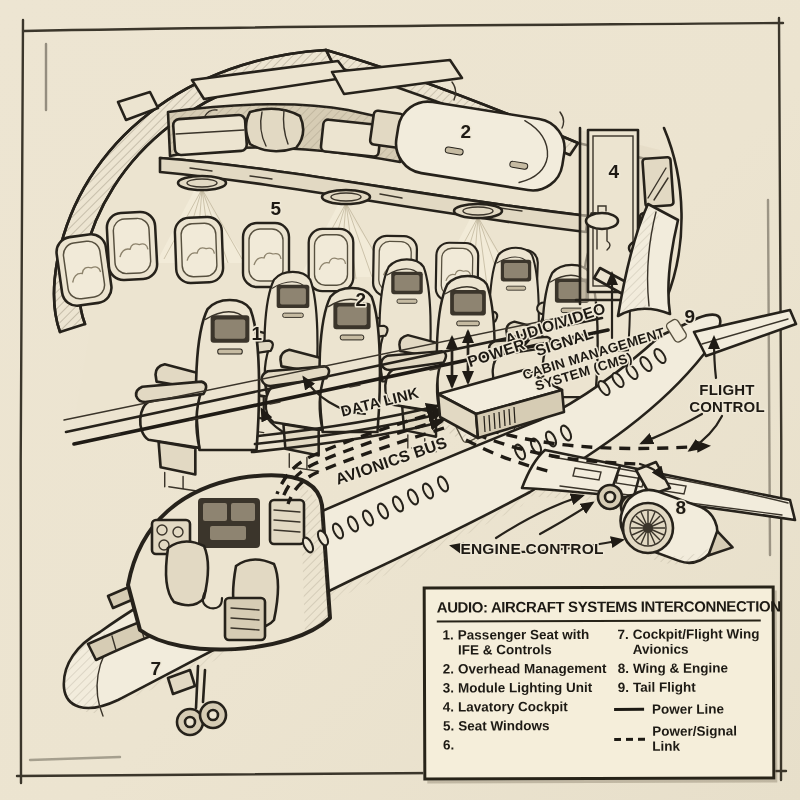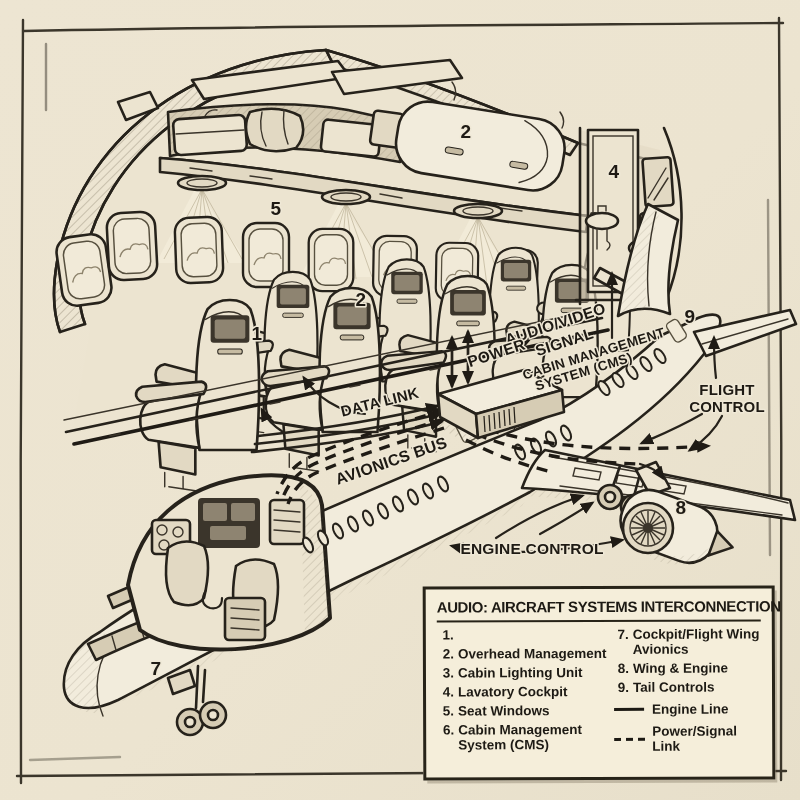--- a/index.html
+++ b/index.html
@@ -407,58 +407,58 @@
     <text class="lbl num" x="690" y="323">9</text>
   </g>
 </svg>
 
 <div id="legend">
   <div class="title"><span>AUDIO:</span><span style="font-weight:bold"> AIRCRAFT SYSTEMS INTERCONNECTION</span></div>
   <div class="cols">
     <div class="c1">
       <div class="litem">
             <span class="n">1.</span>
+            <span>Passenger Seat with IFE &amp; Controls</span>
           </div>
       <div class="litem">
             <span class="n">2.</span>
             <span>Overhead Management</span>
           </div>
       <div class="litem">
             <span class="n">3.</span>
-            <span>Cabin Lighting Unit</span>
+            <span>Module Lighting Unit</span>
           </div>
       <div class="litem">
             <span class="n">4.</span>
             <span>Lavatory Cockpit</span>
           </div>
       <div class="litem">
             <span class="n">5.</span>
             <span>Seat Windows</span>
           </div>
       <div class="litem">
             <span class="n">6.</span>
-            <span>Cabin Management System (CMS)</span>
           </div>
     </div>
     <div class="c2">
       <div class="litem">
             <span class="n">7.</span>
             <span>Cockpit/Flight Wing Avionics</span>
           </div>
       <div class="litem">
             <span class="n">8.</span>
             <span>Wing &amp; Engine</span>
           </div>
       <div class="litem">
             <span class="n">9.</span>
-            <span>Tail Controls</span>
+            <span>Tail Flight</span>
           </div>
       <div class="lnitem">
             <span class="sym-solid"></span>
-            <span>Engine Line</span>
+            <span>Power Line</span>
           </div>
       <div class="lnitem">
             <span class="sym-dash"></span>
             <span>Power/Signal Link</span>
           </div>
     </div>
   </div>
 </div>
 </div>
 

